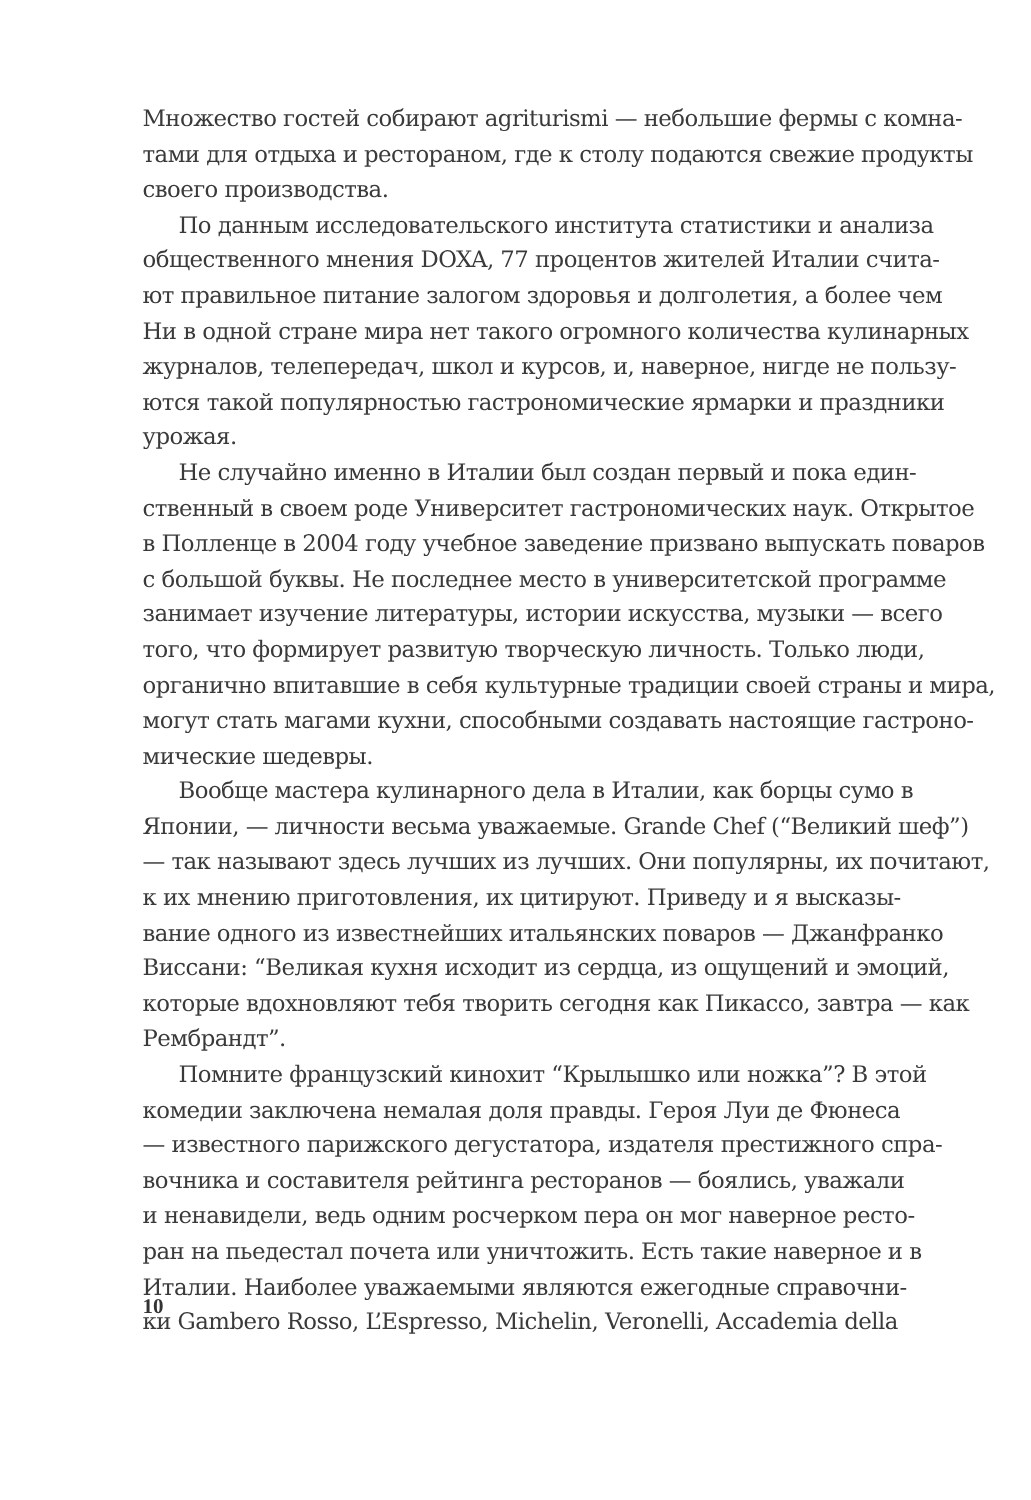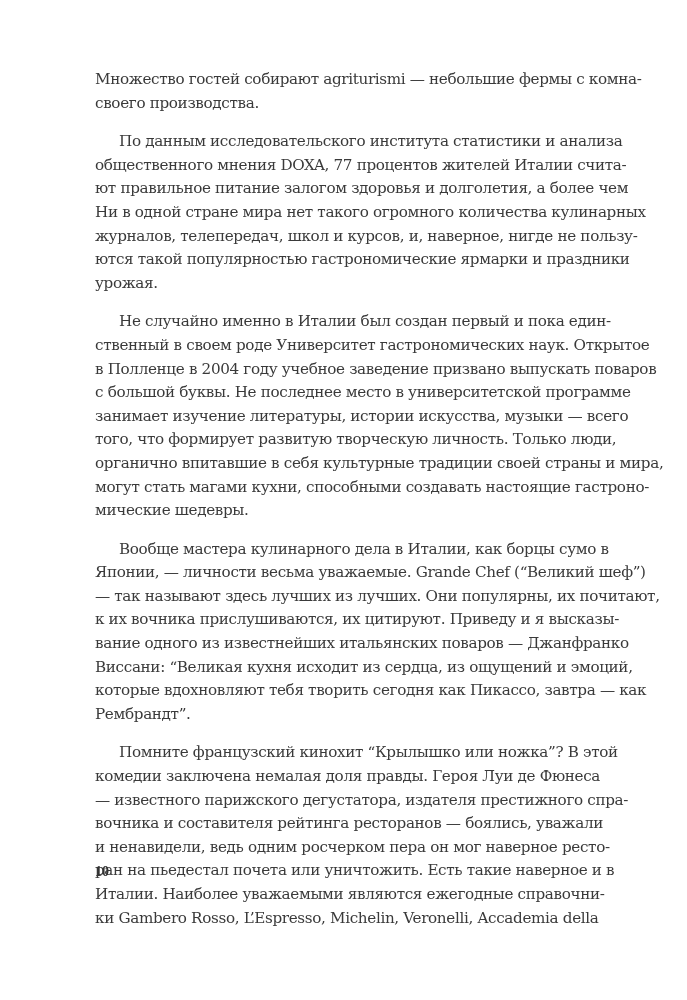--- a/index.html
+++ b/index.html
@@ -13,54 +13,55 @@
     position: absolute; left: 95px; top: 68px; width: 501px;
   }
   .line {
     height: 23.6px; line-height: 23.6px;
     font-size: 15.2px;
     white-space: nowrap;
     text-align: justify;
     text-align-last: justify;
     letter-spacing: -0.35px;
   }
-  .line.indent { padding-left: 24px; margin-top: 15px; }
+  .line.indent { padding-left: 24px; }
   .line.last { text-align-last: left; }
   .page-number {
     position: absolute; left: 95px; top: 864px;
     font-size: 14px; font-weight: bold; color: #333;
     font-family: "Liberation Serif", serif;
   }
 </style>
 </head>
 <body>
 
 <div class="page" id="page-body">
     <div class="line">Множество гостей собирают agriturismi — небольшие фермы с комна-</div>
+    <div class="line">тами для отдыха и рестораном, где к столу подаются свежие продукты</div>
     <div class="line last">своего производства.</div>
     <div class="line indent">По данным исследовательского института статистики и анализа</div>
     <div class="line">общественного мнения DOXA, 77 процентов жителей Италии счита-</div>
     <div class="line">ют правильное питание залогом здоровья и долголетия, а более чем</div>
     <div class="line">Ни в одной стране мира нет такого огромного количества кулинарных</div>
     <div class="line">журналов, телепередач, школ и курсов, и, наверное, нигде не пользу-</div>
     <div class="line">ются такой популярностью гастрономические ярмарки и праздники</div>
     <div class="line last">урожая.</div>
     <div class="line indent">Не случайно именно в Италии был создан первый и пока един-</div>
     <div class="line">ственный в своем роде Университет гастрономических наук. Открытое</div>
     <div class="line">в Полленце в 2004 году учебное заведение призвано выпускать поваров</div>
     <div class="line">с большой буквы. Не последнее место в университетской программе</div>
     <div class="line">занимает изучение литературы, истории искусства, музыки — всего</div>
     <div class="line">того, что формирует развитую творческую личность. Только люди,</div>
     <div class="line">органично впитавшие в себя культурные традиции своей страны и мира,</div>
     <div class="line">могут стать магами кухни, способными создавать настоящие гастроно-</div>
     <div class="line last">мические шедевры.</div>
     <div class="line indent">Вообще мастера кулинарного дела в Италии, как борцы сумо в</div>
     <div class="line">Японии, — личности весьма уважаемые. Grande Chef (“Великий шеф”)</div>
     <div class="line">— так называют здесь лучших из лучших. Они популярны, их почитают,</div>
-    <div class="line">к их вочника прислушиваются, их цитируют. Приведу и я высказы-</div>
+    <div class="line">к их мнению приготовления, их цитируют. Приведу и я высказы-</div>
     <div class="line">вание одного из известнейших итальянских поваров — Джанфранко</div>
     <div class="line">Виссани: “Великая кухня исходит из сердца, из ощущений и эмоций,</div>
     <div class="line">которые вдохновляют тебя творить сегодня как Пикассо, завтра — как</div>
     <div class="line last">Рембрандт”.</div>
     <div class="line indent">Помните французский кинохит “Крылышко или ножка”? В этой</div>
     <div class="line">комедии заключена немалая доля правды. Героя Луи де Фюнеса</div>
     <div class="line">— известного парижского дегустатора, издателя престижного спра-</div>
     <div class="line">вочника и составителя рейтинга ресторанов — боялись, уважали</div>
     <div class="line">и ненавидели, ведь одним росчерком пера он мог наверное ресто-</div>
     <div class="line">ран на пьедестал почета или уничтожить. Есть такие наверное и в</div>

